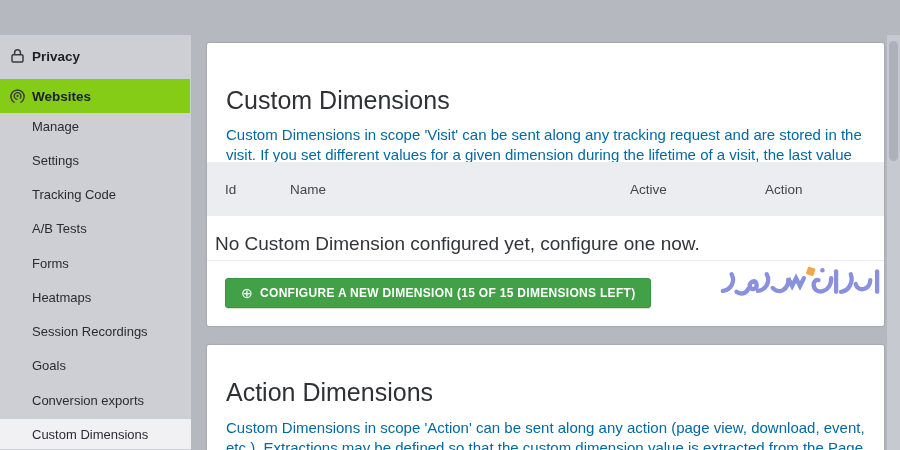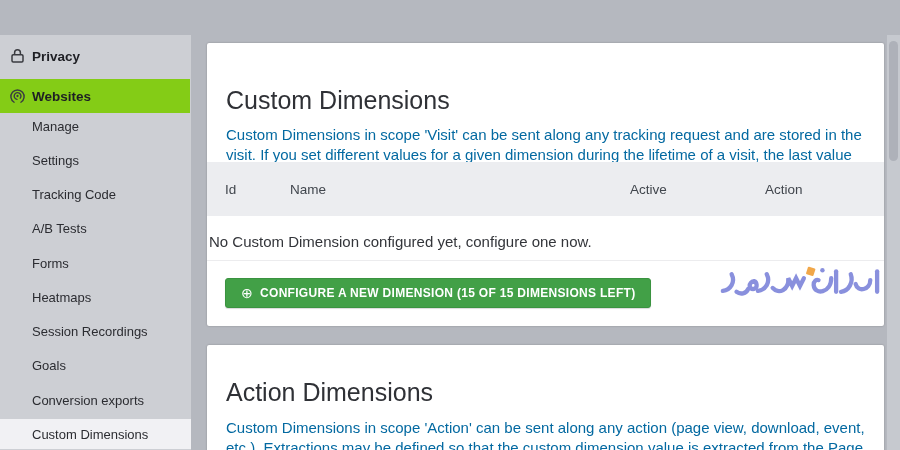--- a/index.html
+++ b/index.html
@@ -59,22 +59,22 @@
     background: var(--table-header-bg, #ecedf0);
   }
   .th {
     position:absolute; top:50%; transform:translateY(-50%);
     font-size:13.5px; color:#41464d; white-space:nowrap;
   }
   .col-0 { left:18px; }  .col-1 { left:83px; }
   .col-2 { left:423px; } .col-3 { left:558px; }
 
   .empty-row {
-    position:absolute; left:2px; top:190px;
-    font-size:15px; color:#33353a; white-space:nowrap;
+    position:absolute; left:8px; top:190px;
+    font-size:19px; color:#33353a; white-space:nowrap;
   }
   .row-divider {
     position:absolute; left:0; top:217px; width:100%; height:0;
     border-top:1px solid #ececee;
   }
 
   .config-btn {
     position:absolute; left:18px; top:235px; height:30px;
     display:inline-flex; align-items:center; gap:7px; padding:0 15px;
     background: var(--button-green, #42a047);

